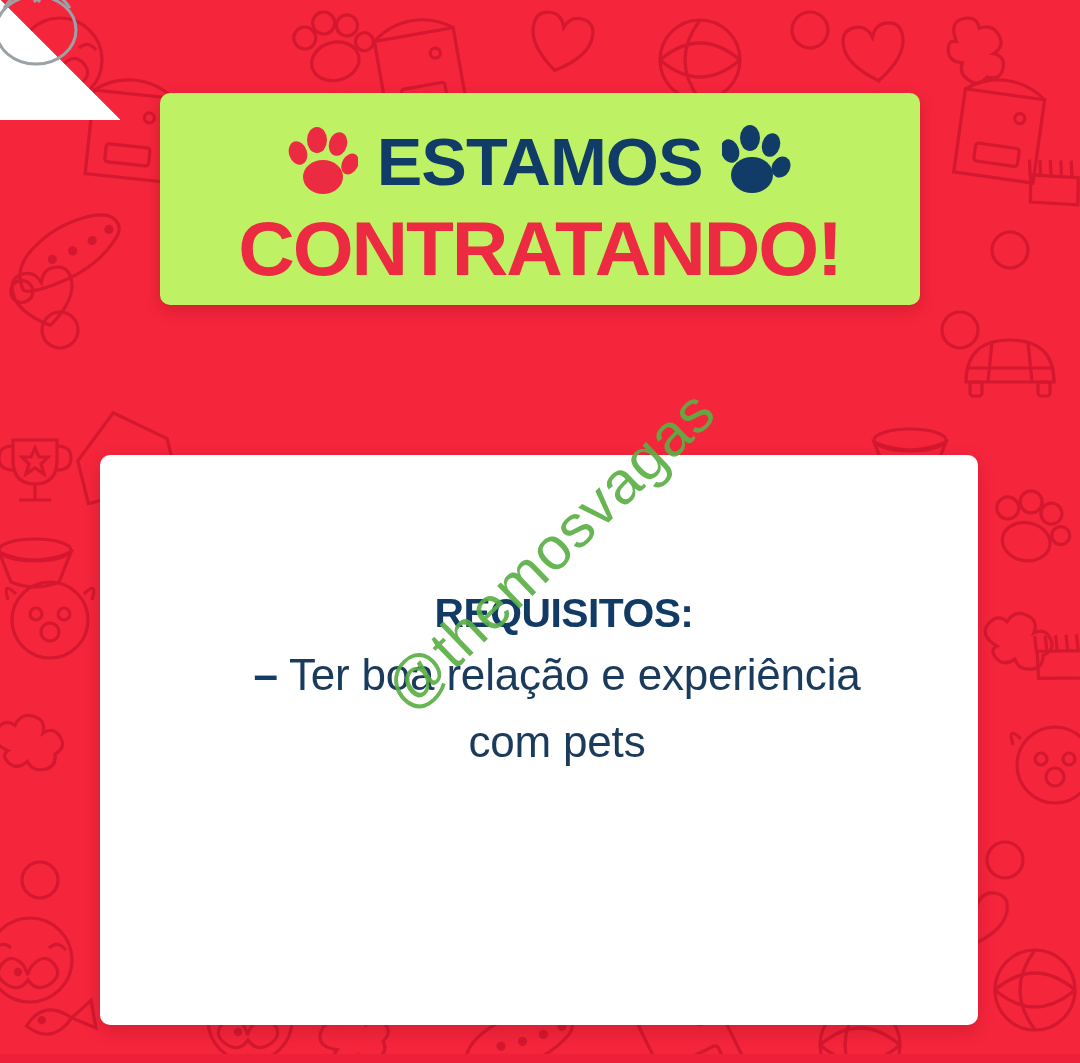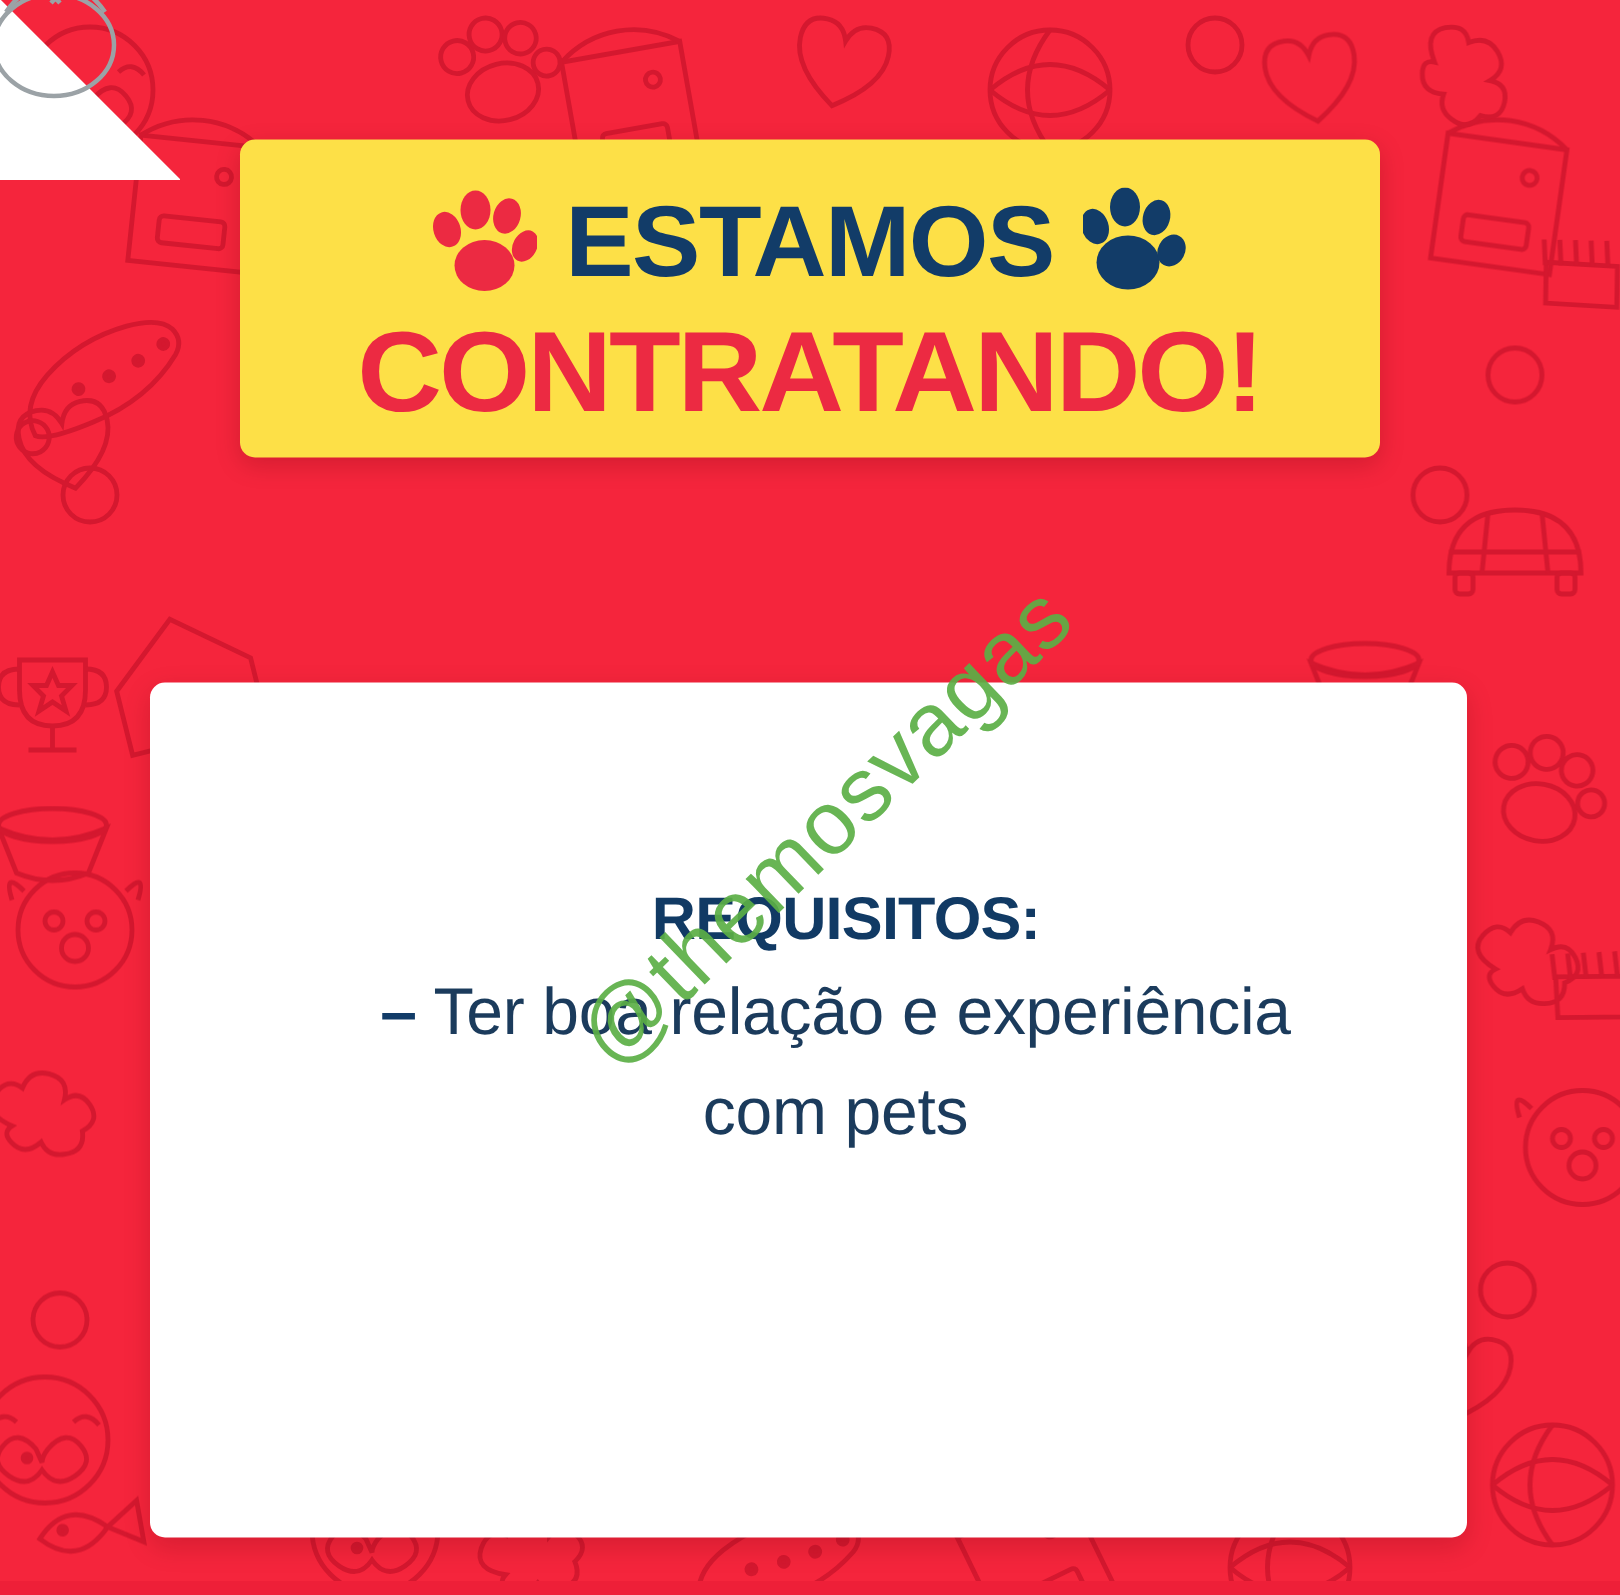--- a/index.html
+++ b/index.html
@@ -44,21 +44,21 @@
     width:1080px; height:9px;
     background:#EE1F38;
     z-index:2;
   }
 
   
   #header-card{
     position:absolute;
     left:160px; top:93px;
     width:760px; height:212px;
-    background:#fde047;
+    background:#bef264;
     border-radius:10px;
     box-shadow:0 5px 16px rgba(90,0,10,.22);
     z-index:6;
     display:flex; flex-direction:column;
     align-items:center; justify-content:center;
     padding-top:4px;
   }
   #headline-row{
     display:flex; align-items:center; justify-content:center;
     gap:22px; height:92px;

